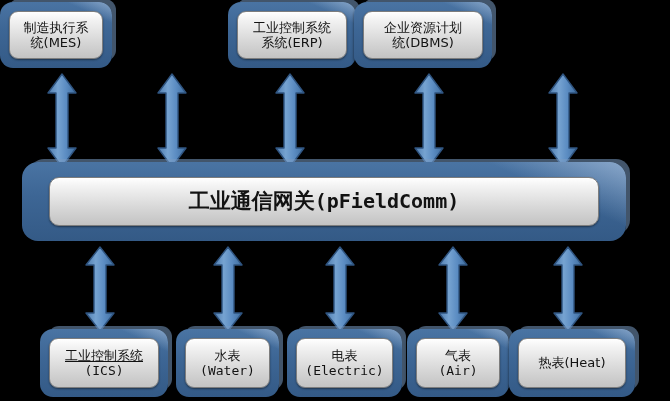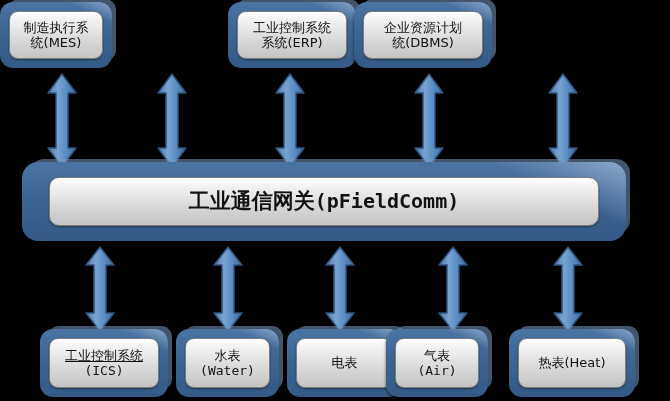--- a/index.html
+++ b/index.html
@@ -234,25 +234,26 @@
       </div>
     </div>
   </div>
 
   <div class="node bot-node" style="left:287px; width:115px;">
     <div class="frame"></div>
     <div class="bevel"></div>
     <div class="inner">
       <div>
         <span>电表</span><br>
-      </div>
-    </div>
-  </div>
-
-  <div class="node bot-node" style="left:386px; width:102px;">
+        <span class="mono">(Electric)</span>
+      </div>
+    </div>
+  </div>
+
+  <div class="node bot-node" style="left:407px; width:102px;">
     <div class="frame"></div>
     <div class="bevel"></div>
     <div class="inner">
       <div>
         <span>气表</span><br>
         <span class="mono">(Air)</span>
       </div>
     </div>
   </div>
 

